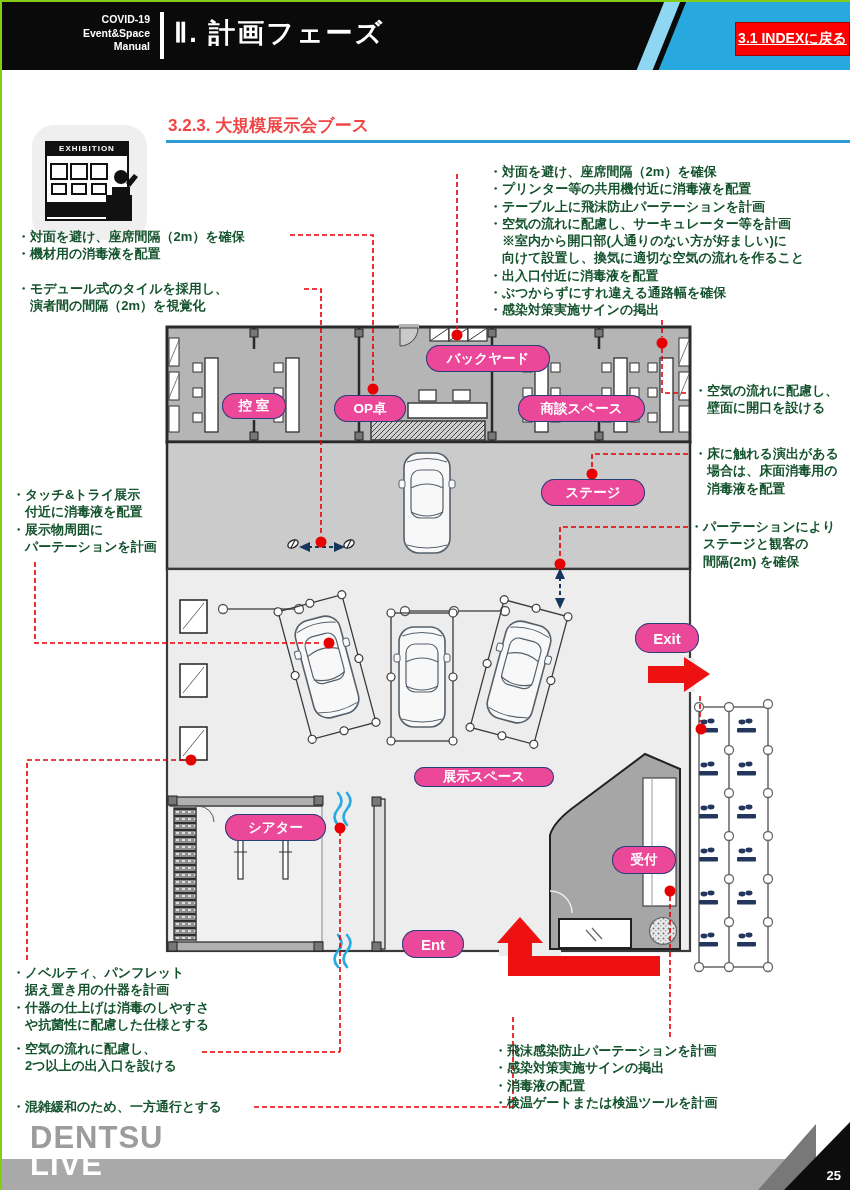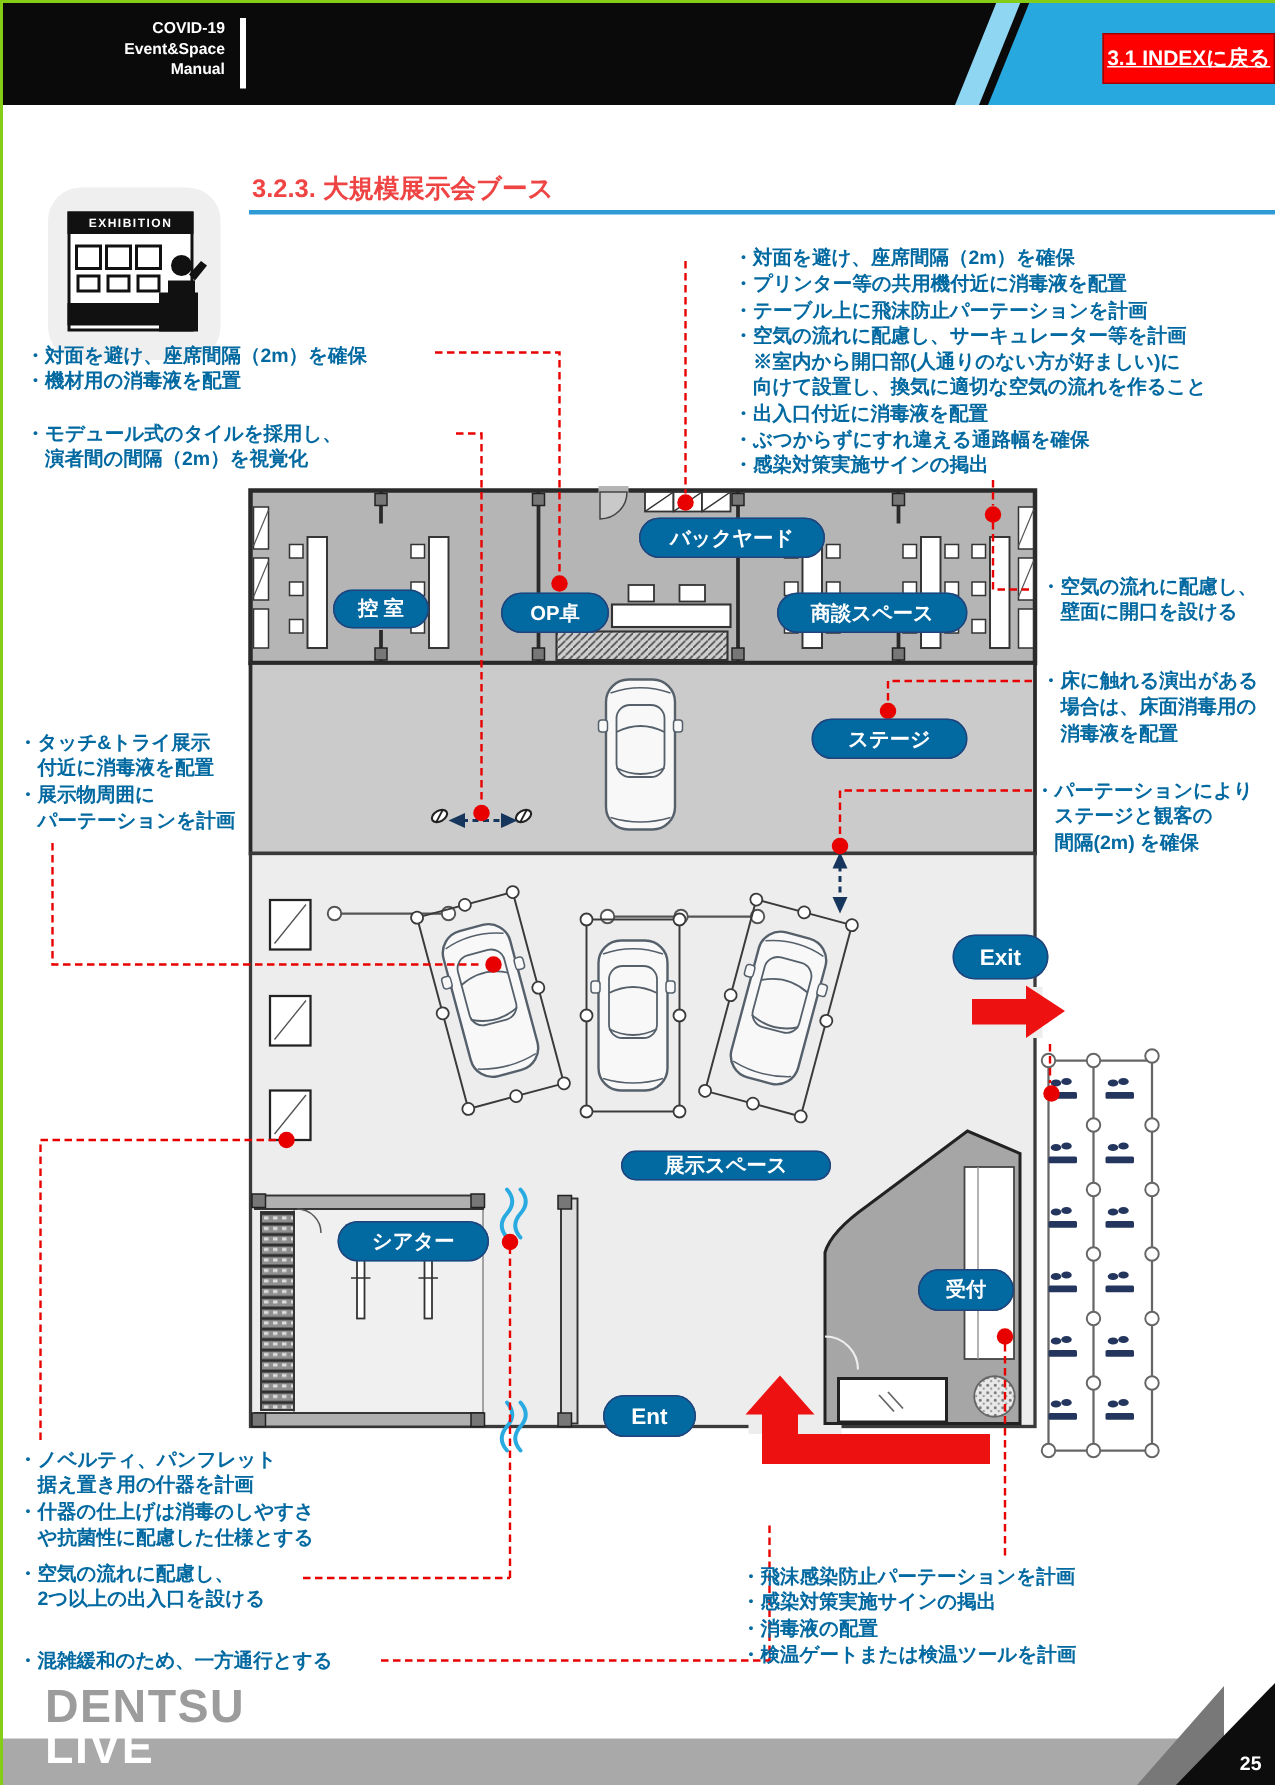--- a/index.html
+++ b/index.html
@@ -19,24 +19,24 @@
   .exh-icon{position:absolute;left:30px;top:95px;width:115px;height:115px;background:#efefef;border-radius:22px;z-index:4;margin-top:28px;}
   .exh-board{position:absolute;left:13px;top:16px;width:80px;height:76px;background:#fff;border:2px solid #111;}
   .exh-title{position:absolute;left:13px;top:16px;width:84px;height:15px;background:#111;color:#fff;
         font-size:8px;font-weight:bold;display:flex;align-items:center;justify-content:center;letter-spacing:1px;}
   .exh-sq{position:absolute;width:14px;height:13px;border:2px solid #111;background:#fff;}
   .exh-mon{position:absolute;width:12px;height:8px;border:2px solid #111;background:#fff;}
   .exh-table{position:absolute;left:13px;top:77px;width:66px;height:15px;background:#111;}
   .sec-title{position:absolute;left:166px;top:112px;color:#ef4444;font-size:17px;font-weight:bold;z-index:4;}
   .sec-underline{position:absolute;left:164px;top:138px;width:684px;height:3px;background:#2e9bd6;z-index:4;}
   
-  .anno{position:absolute;color:#0369a1;font-weight:bold;font-size:13px;line-height:1.33;
+  .anno{position:absolute;color:#14532d;font-weight:bold;font-size:13px;line-height:1.33;
         white-space:pre-line;z-index:5;}
   
-  .pill{position:absolute;background:#0369a1;color:#fff;font-weight:bold;font-size:13.5px;border-radius:15px;
+  .pill{position:absolute;background:#ec4899;color:#fff;font-weight:bold;font-size:13.5px;border-radius:15px;
         display:flex;align-items:center;justify-content:center;z-index:5;box-shadow:0 0 0 1px #24427a inset;}
   .pill.en{font-size:15px;}
   
   .footer-band{position:absolute;left:0;top:1157px;width:850px;height:33px;background:#a9a9a9;z-index:1;}
   .logo1{position:absolute;left:28px;top:1118px;font-size:31px;font-weight:bold;color:#9c9c9c;letter-spacing:1px;z-index:2;}
   .logo2{position:absolute;left:28px;top:1145px;font-size:31px;font-weight:bold;color:#fff;letter-spacing:1px;z-index:2;}
   .tri-gray{position:absolute;right:34px;bottom:0;width:0;height:0;border-left:58px solid transparent;border-bottom:66px solid #787878;z-index:2;}
   .tri-black{position:absolute;right:0;bottom:0;width:0;height:0;border-left:66px solid transparent;border-bottom:68px solid #0d0d0d;z-index:3;}
   .page-num{position:absolute;right:9px;bottom:7px;color:#fff;font-size:13px;font-weight:bold;z-index:4;}
   #plan-svg{position:absolute;left:0;top:0;z-index:3;}
@@ -46,20 +46,21 @@
 
 <div id="page">
 
   <div class="header">
     <div class="stripeA"></div>
     <div class="stripeB"></div>
     <div class="manual-label">COVID-19
 Event&amp;Space
 Manual</div>
     <div class="header-bar"></div>
+    <div class="header-title">Ⅱ. 計画フェーズ</div>
     <div class="back-btn">3.1 INDEXに戻る</div>
   </div>
 
   <div class="exh-icon">
     <div class="exh-board"></div>
     <div class="exh-title">EXHIBITION</div>
     <div class="exh-sq" style="left:18px;top:38px;"></div>
     <div class="exh-sq" style="left:38px;top:38px;"></div>
     <div class="exh-sq" style="left:58px;top:38px;"></div>
     <div class="exh-mon" style="left:19px;top:58px;"></div>

